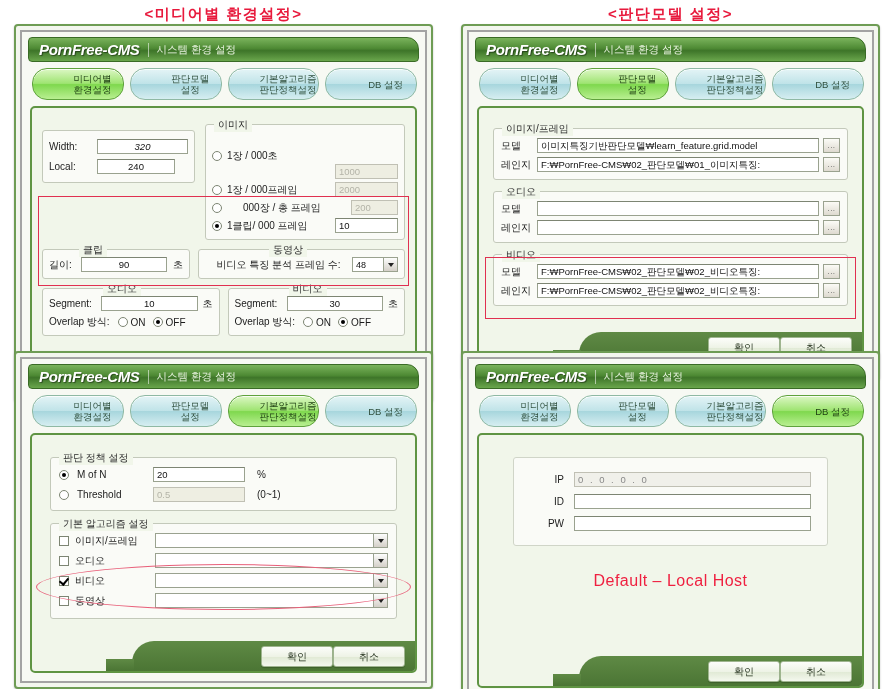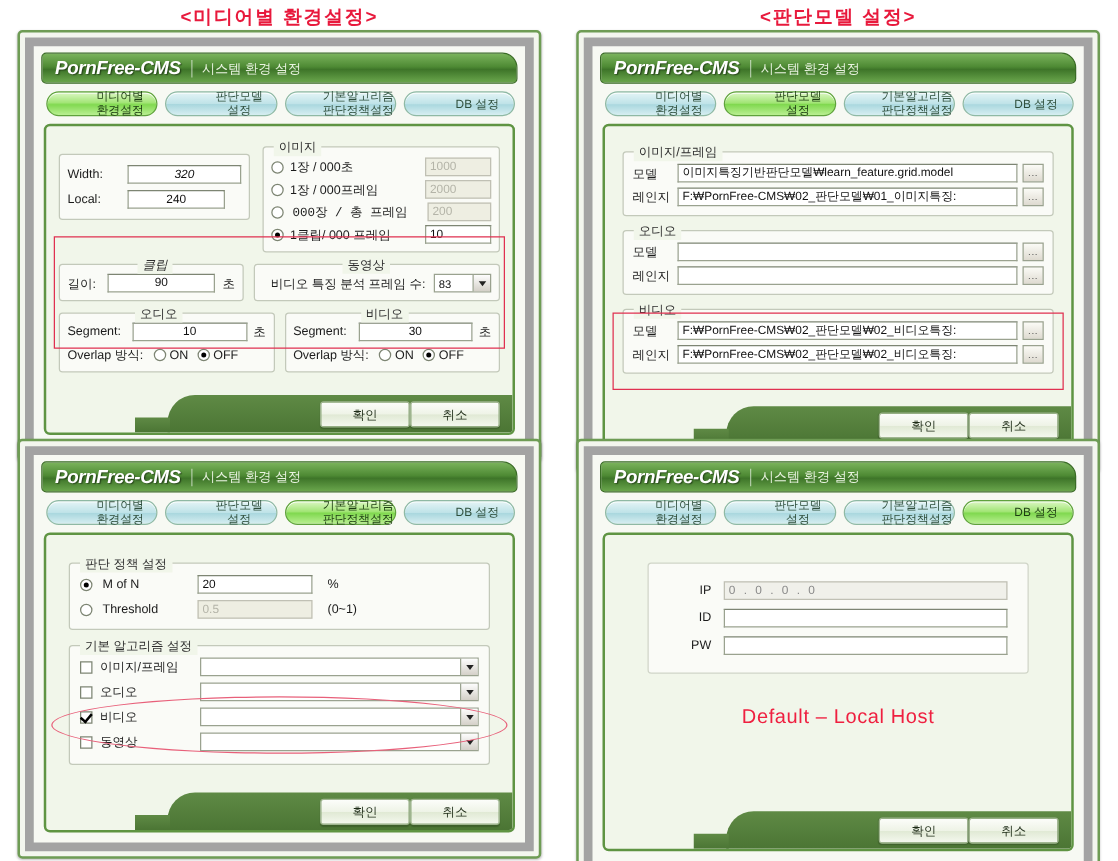--- a/index.html
+++ b/index.html
@@ -35,21 +35,21 @@
   .window {
     position: relative;
     margin: 0 14px;
     border: 2px solid #6e9c54;
     border-radius: 4px;
     background: #f3f6ee;
     padding: 4px;
     box-shadow: 0 1px 2px rgba(0,0,0,.25);
   }
   .win-inner {
-    border: 7px solid #a3a3a3;
+    border: 2px solid #a3a3a3;
     background: #f7f9f3;
     padding: 5px 6px 8px 6px;
   }
 
   
   .titlebar {
     height: 25px;
     border-radius: 4px 12px 4px 4px;
     background: linear-gradient(to bottom, #7ab35c 0%, #4e8a34 45%, #3e7529 55%, #6aa64c 100%);
     border: 1px solid #3a6b26;
@@ -79,21 +79,21 @@
   }
 
   
   .tabs {
     display: flex;
     gap: 6px;
     padding: 6px 2px 0 4px;
   }
   .tab {
     flex: 1;
-    height: 20px;
+    height: 32px;
     border-radius: 15px;
     border: 1px solid #8fb9a4;
     background: linear-gradient(to bottom, #e4f4f6 0%, #bfe3e8 50%, #a7d6dd 51%, #d6eef1 100%);
     display: flex;
     align-items: center;
     justify-content: center;
     text-align: center;
     font-size: 9.5px;
     line-height: 11px;
     color: #2f4f3d;
@@ -324,55 +324,55 @@
                   <span class="field center" style="width:78px;">240</span>
                 </div>
               </div>
 
               <div class="group" style="flex:1; margin-top:8px; padding:8px 6px 6px 6px;">
                 <span class="legend">이미지</span>
 
                 <div class="row" style="margin-bottom:3px;">
                   <span class="radio"></span>
                   <span class="lbl" style="margin-left:5px; width:108px;">1장 / 000초</span>
-                  <span class="field disabled" style="flex:1;">1000</span>
+                  <span class="field disabled" style="flex:1;margin-top:31px;">1000</span>
                 </div>
                 <div class="row" style="margin-bottom:3px;">
                   <span class="radio"></span>
                   <span class="lbl" style="margin-left:5px; width:108px;">1장 / 000프레임</span>
                   <span class="field disabled" style="flex:1;">2000</span>
                 </div>
                 <div class="row" style="margin-bottom:3px;">
                   <span class="radio"></span>
-                  <span class="lbl" style="margin-left:7px; width:108px;font-family:Liberation Mono, monospace;">000장 / 총 프레임</span>
+                  <span class="lbl" style="margin-left:21px; width:108px;">000장 / 총 프레임</span>
                   <span class="field disabled" style="flex:1;text-align:right;">200</span>
                 </div>
                 <div class="row">
                   <span class="radio on"></span>
                   <span class="lbl" style="margin-left:5px; width:108px;">1클립/ 000 프레임</span>
                   <span class="field" style="flex:1;">10</span>
                 </div>
               </div>
             </div>
 
             <div style="display:flex; gap:8px;">
               <div class="group" style="flex:0 0 148px; padding:7px 6px 6px 6px;">
-                <span class="legend" style="left:62px;font-style:italic;">클립</span>
+                <span class="legend" style="left:36px;">클립</span>
                 <div class="row">
                   <span class="lbl" style="width:32px;">길이:</span>
                   <span class="field center" style="flex:1;">90</span>
                   <span class="lbl" style="margin-left:6px;">초</span>
                 </div>
               </div>
               <div class="group" style="flex:1; padding:7px 6px 6px 6px;">
                 <span class="legend" style="left:70px;">동영상</span>
                 <div class="row">
                   <span class="lbl" style="flex:1; text-align:center;">비디오 특징 분석 프레임 수:</span>
                   <span class="combo" style="width:46px;">
-                    <span class="cval">83</span>
+                    <span class="cval">48</span>
                     <span class="carrow"></span>
                   </span>
                 </div>
               </div>
             </div>
 
             <div style="display:flex; gap:8px;">
               <div class="group" style="flex:1; padding:7px 6px 6px 6px;">
                 <span class="legend" style="left:60px;">오디오</span>
                 <div class="row" style="margin-bottom:4px;">

